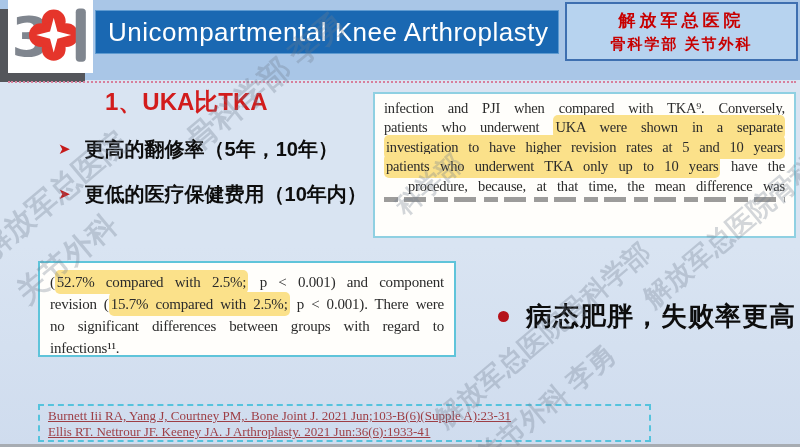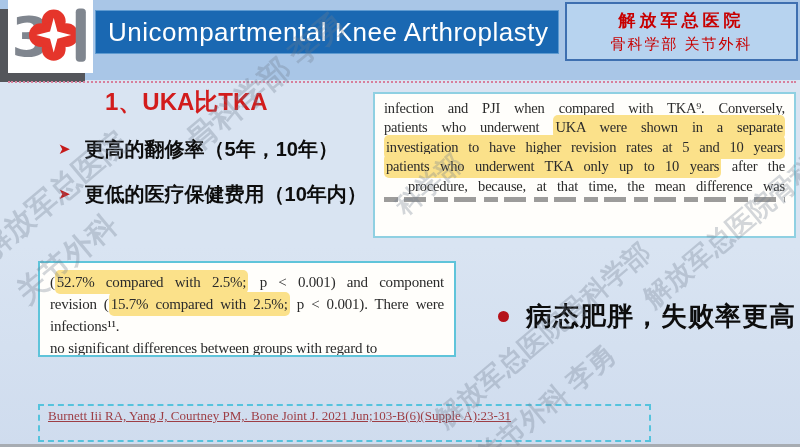--- a/index.html
+++ b/index.html
@@ -10,21 +10,21 @@
   .header-band{position:absolute;left:0;top:0;width:800px;height:80px;background:#a9c6e7;}
   .divider{position:absolute;left:8px;top:81px;width:788px;border-top:2px dotted #d7809c;}
   .logo-box{position:absolute;left:8px;top:0;width:85px;height:73px;background:#fff;
             box-shadow:-8px 9px 0 #54565b;display:flex;align-items:center;justify-content:center;}
   .title-bar{position:absolute;left:95px;top:10px;width:462px;height:42px;background:#1a68b2;
              border:1px solid #5e9ad0;display:flex;align-items:center;}
   .title-bar span{color:#fff;font-size:26px;padding-left:12px;letter-spacing:.5px;white-space:nowrap;text-align:center;}
   .org-box{position:absolute;left:565px;top:2px;width:229px;height:55px;background:#b7d3ef;
            border:2px solid #3e6fb0;display:flex;flex-direction:column;align-items:center;justify-content:center;}
   .org-box .l1{color:#c80000;font-weight:bold;font-size:17px;letter-spacing:4px;}
-  .org-box .l2{color:#c80000;font-weight:normal;font-size:15px;letter-spacing:2px;margin-top:3px;}
+  .org-box .l2{color:#c80000;font-weight:bold;font-size:15px;letter-spacing:2px;margin-top:3px;}
   
   .section-heading{position:absolute;left:105px;top:86px;color:#d21c1c;font-weight:bold;font-size:24px;white-space:nowrap;}
   .bullet-row{position:absolute;left:58px;display:flex;align-items:flex-start;white-space:nowrap;}
   .bullet-row .arrow{color:#c51a1a;font-size:15px;margin-top:4px;margin-right:14px;}
   .bullet-row .btxt{color:#0d0d0d;font-weight:bold;font-size:20px;}
   .b1{top:136px;} .b2{top:181px;}
   
   .textbox{position:absolute;background:#fffefb;font-family:"Liberation Serif",serif;color:#2b2b2b;overflow:hidden;}
   .box-right{left:373px;top:92px;width:423px;height:146px;border:2px solid #8fd0e2;
              padding:5px 9px 0 9px;box-sizing:border-box;font-size:14.5px;line-height:19.4px;letter-spacing:-0.2px;}
@@ -95,42 +95,43 @@
   <div class="bullet-row b2">
     <span class="arrow">➤</span>
     <span class="btxt">更低的医疗保健费用（10年内）</span>
   </div>
 
   <div class="textbox box-right">
     <div>
         <div class="line"><span>infection and PJI when compared with TKA⁹. Conversely,</span></div>
         <div class="line"><span>patients who underwent </span><span class="hl">UKA were shown in a separate</span></div>
         <div class="line"><span class="hl">investigation to have higher revision rates at 5 and 10 years</span></div>
-        <div class="line"><span class="hl">patients who underwent TKA only up to 10 years</span><span> after the</span></div>
+        <div class="line"><span class="hl">patients who underwent TKA only up to 10 years</span><span> have the</span></div>
         <div class="line"><span>procedure, because, at that time, the mean difference was</span></div>
       </div>
     <div class="clip-row"></div>
   </div>
 
   <div class="textbox box-left">
     <div>
         <div class="line"><span>(</span><span class="hl">52.7% compared with 2.5%;</span><span> p &lt; 0.001) and component</span></div>
         <div class="line"><span>revision (</span><span class="hl">15.7% compared with 2.5%;</span><span> p &lt; 0.001). There were</span></div>
+        <div class="line"><span>no significant differences between groups with regard to</span></div>
         <div class="line"><span>infections¹¹.</span></div>
-        <div class="line"><span>no significant differences between groups with regard to</span></div>
       </div>
   </div>
 
   <div class="finding">
     <span class="dot"></span>
     <span class="ftxt">病态肥胖，失败率更高</span>
   </div>
 
   <div class="refs-box">
     <div class="ref-line">Burnett Iii RA, Yang J, Courtney PM,. Bone Joint J. 2021 Jun;103-B(6)(Supple A):23-31</div>
+    <div class="ref-line">Ellis RT. Nettrour JF. Keeney JA.  J Arthroplasty. 2021 Jun:36(6):1933-41</div>
   </div>
 
   <div id="wm-layer">
       <span class="wm" style="left: -28px; top: 238px; font-size: 30px;">解放军总医院</span>
       <span class="wm" style="left: 8px; top: 282px; font-size: 30px;">关节外科</span>
       <span class="wm" style="left: 178px; top: 128px; font-size: 31px;">骨科学部 李勇</span>
       <span class="wm" style="left: 388px; top: 196px; font-size: 26px;">科学部</span>
       <span class="wm" style="left: 636px; top: 288px; font-size: 27px;">解放军总医院骨科学部</span>
       <span class="wm" style="left: 428px; top: 408px; font-size: 27px;">解放军总医院骨科学部</span>
       <span class="wm" style="left: 470px; top: 446px; font-size: 27px;">关节外科 李勇</span>

